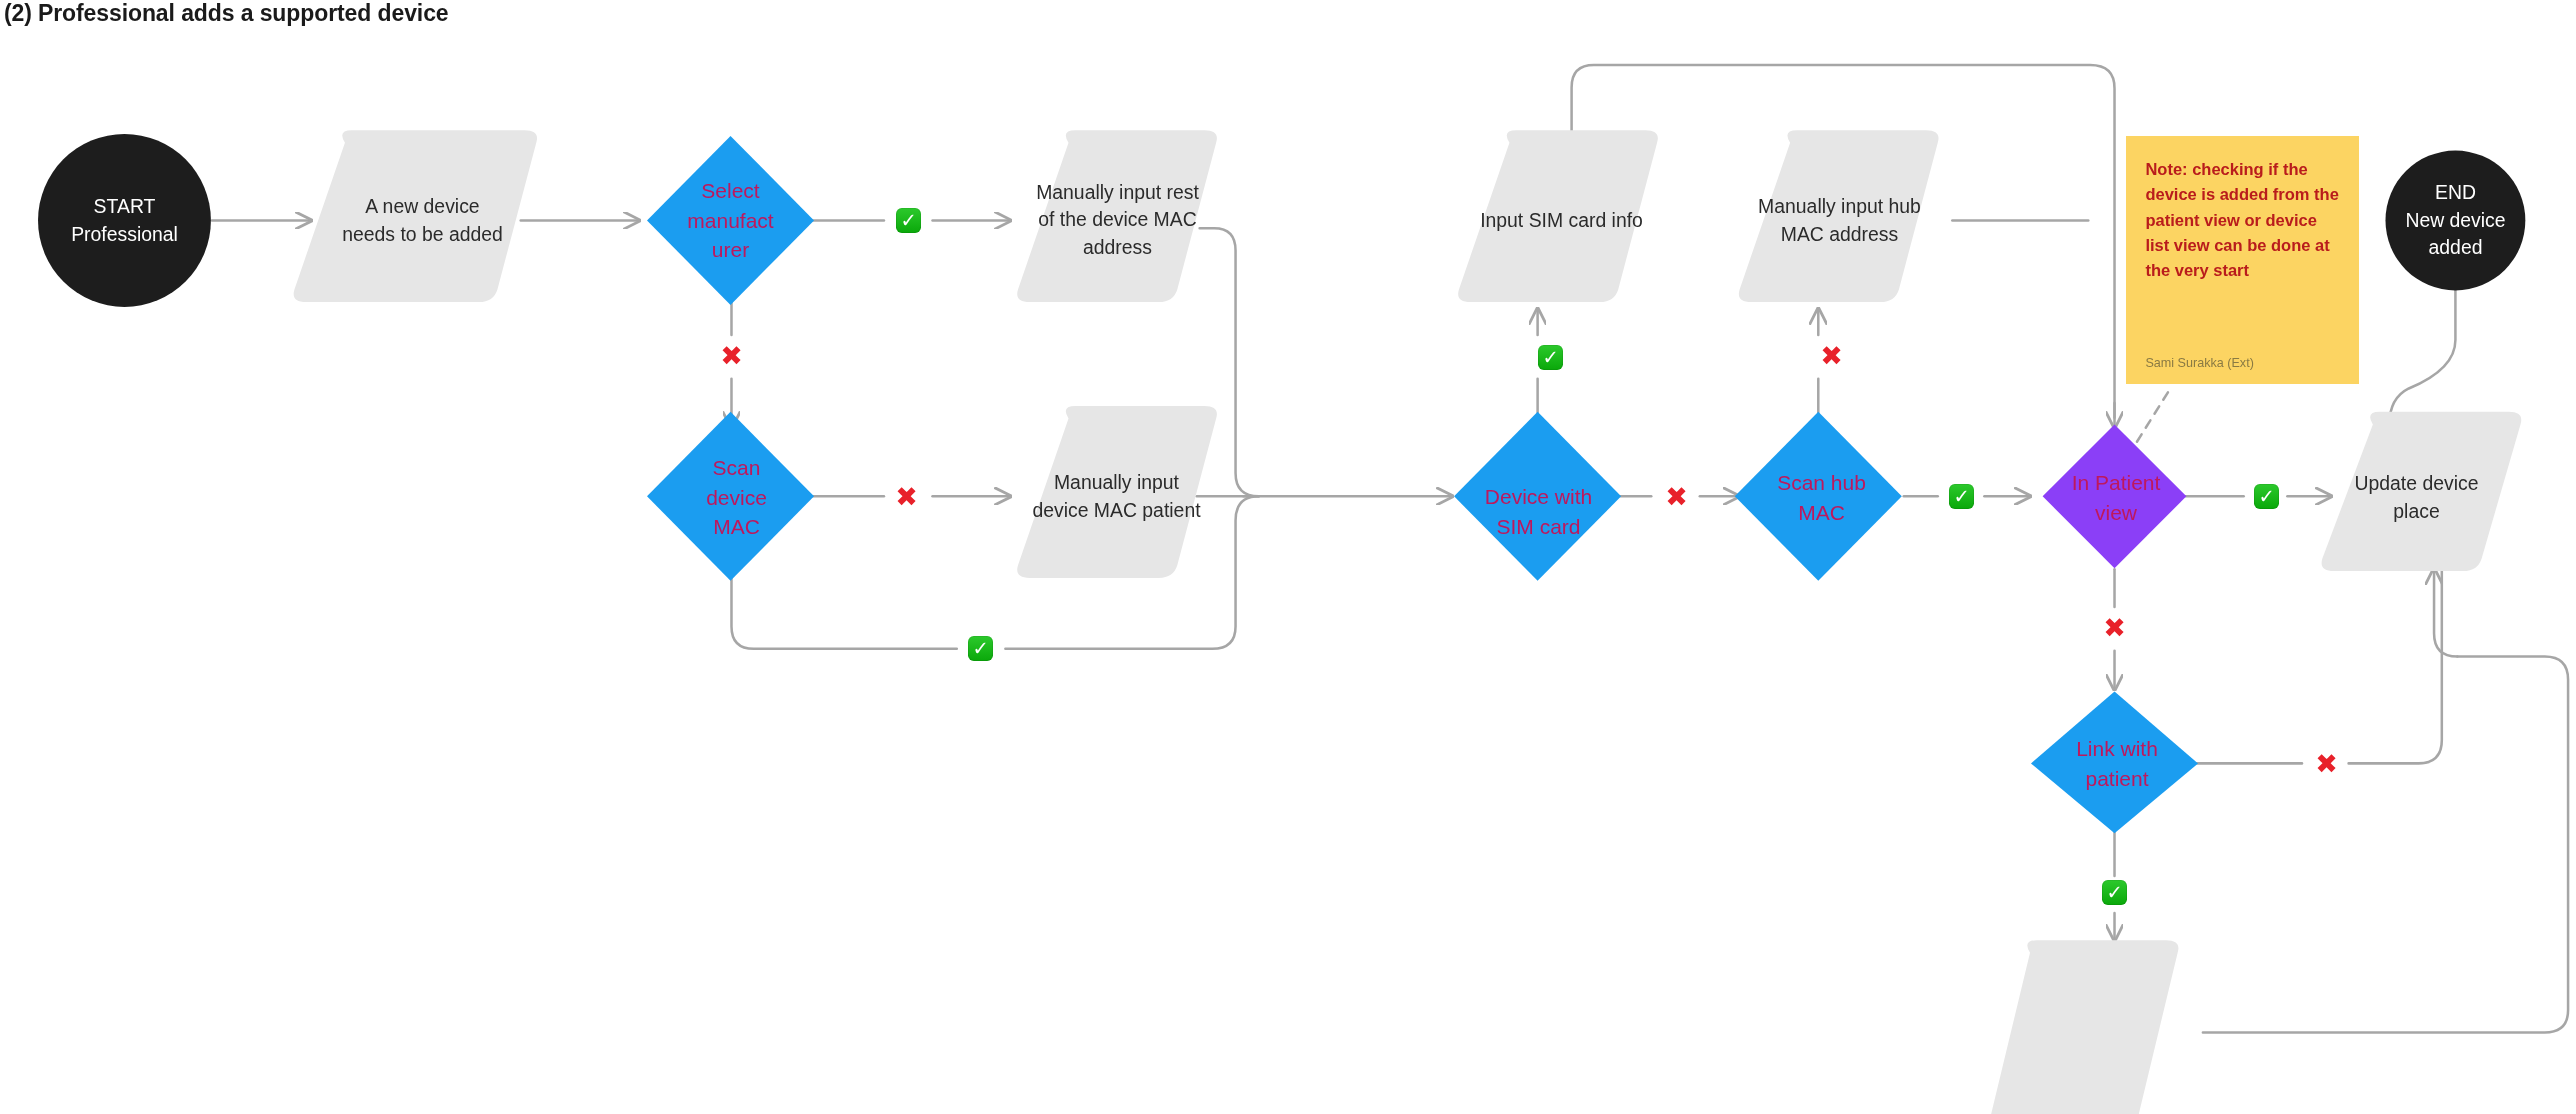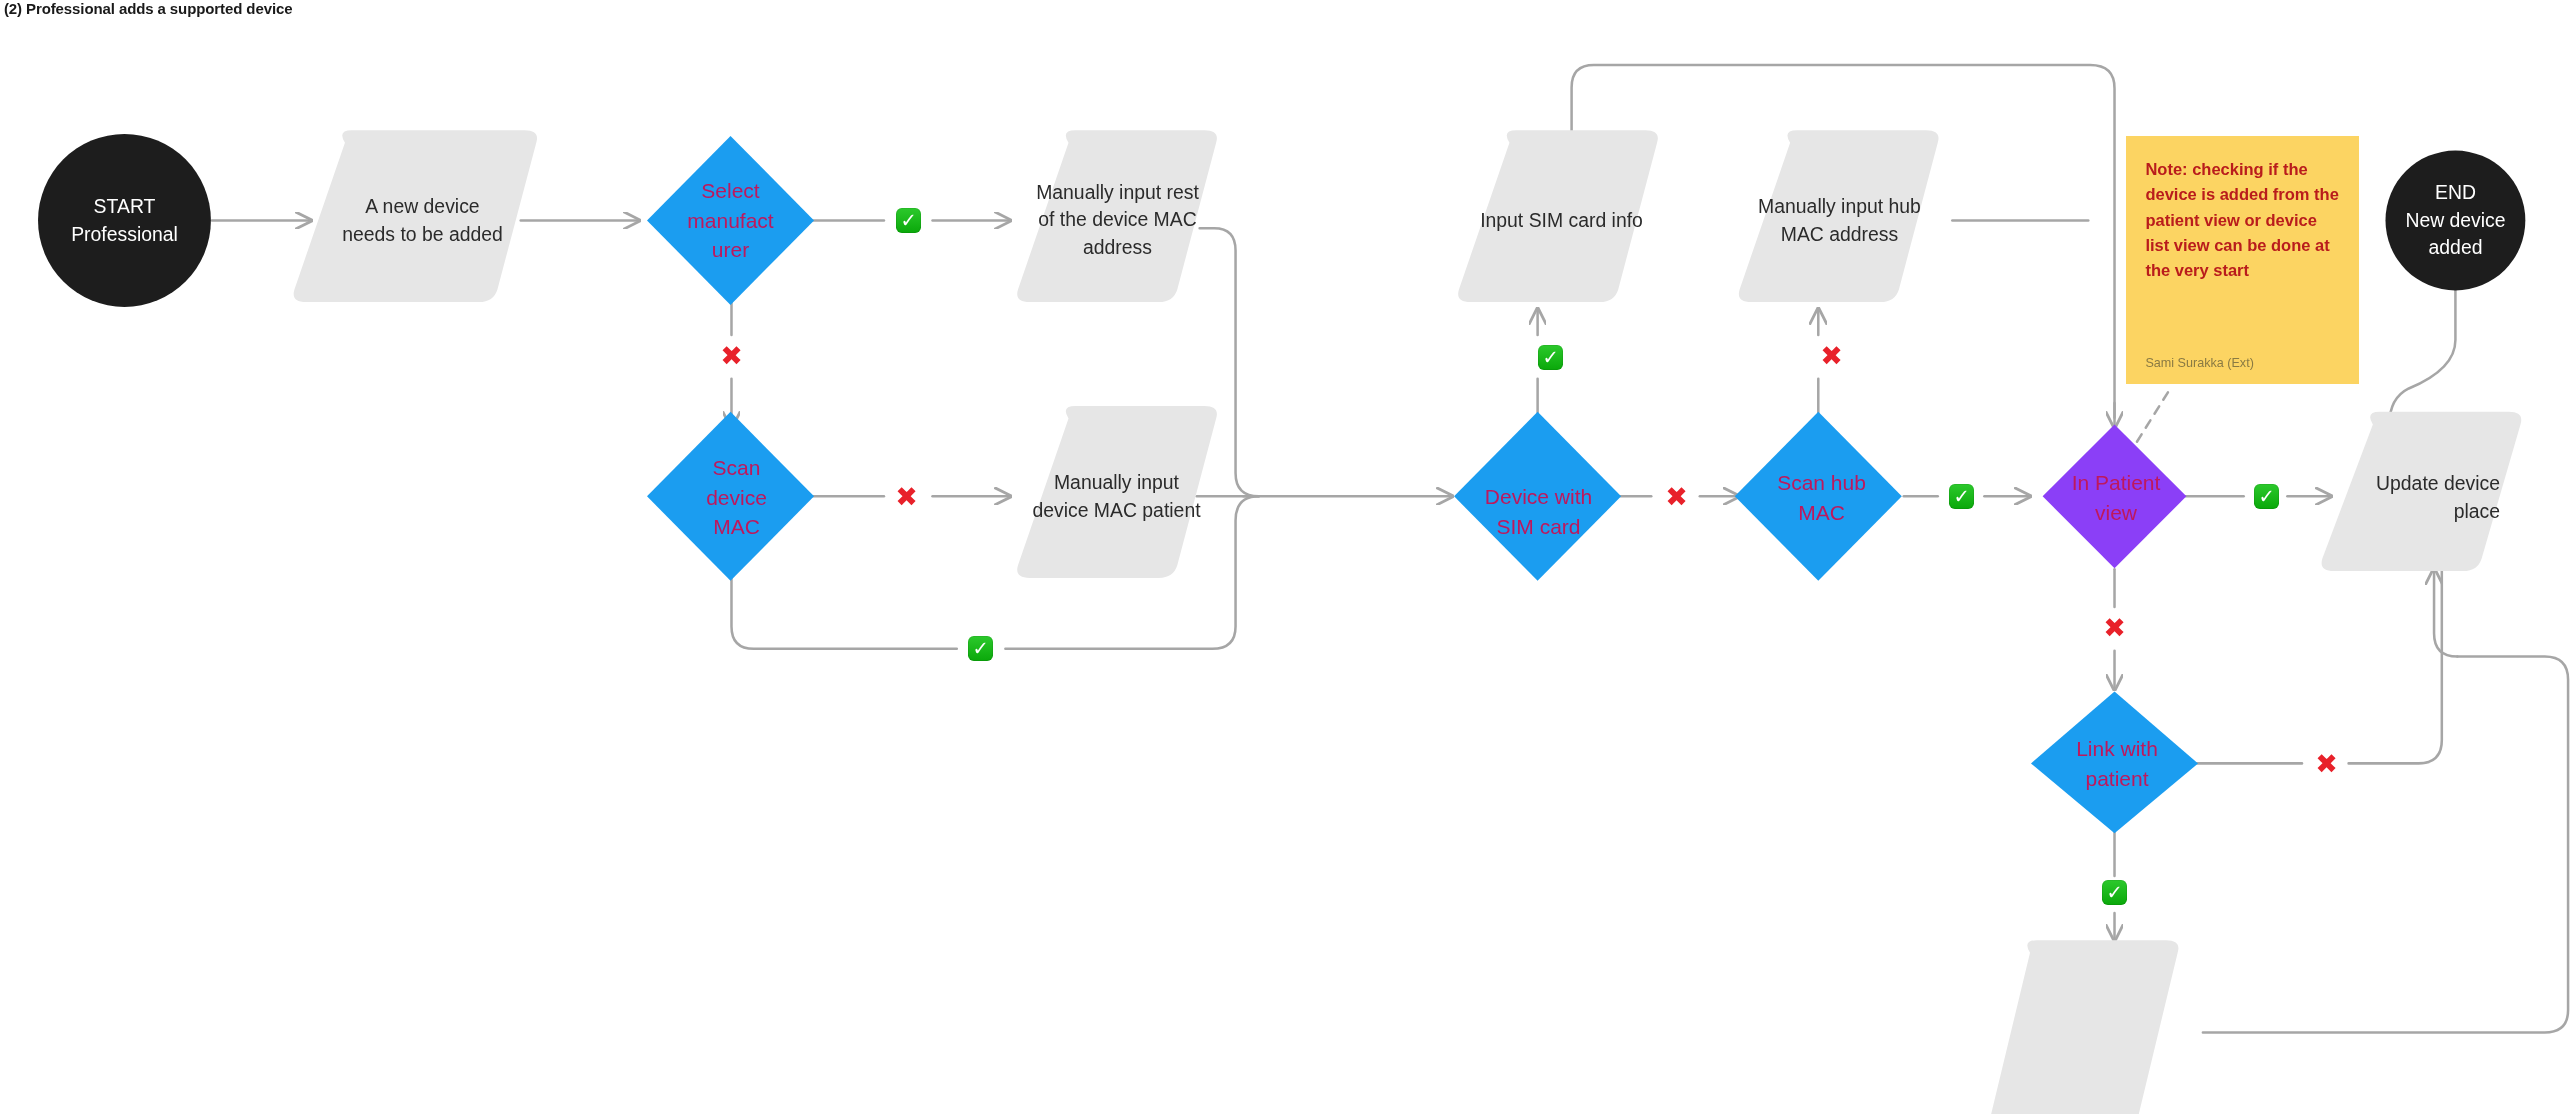--- a/index.html
+++ b/index.html
@@ -16,21 +16,21 @@
   #canvas {
     position: relative;
     width: 2576px;
     height: 1114px;
     background: #ffffff;
   }
   #page-title {
     position: absolute;
     left: 3.9px;
     top: 0px;
-    font-size: 15px;
+    font-size: 23px;
     font-weight: bold;
     color: #1a1a1a;
     letter-spacing: -0.1px;
     white-space: nowrap;
   }
   svg.flow {
     position: absolute;
     left: 0;
     top: 0;
     width: 2576px;
@@ -222,21 +222,21 @@
   <div class="node-label lbl-light" style="left:1470px; top:180px; width:183px; height:82px;">Input SIM card info</div>
 
   <div class="node-label lbl-white" style="left:1482px; top:467px; width:113px; height:89px;">Device with SIM card</div>
 
   <div class="node-label lbl-light" style="left:1754px; top:173px; width:171px; height:95px;">Manually input hub MAC address</div>
 
   <div class="node-label lbl-white" style="left:1764px; top:455px; width:115px; height:85px;">Scan hub MAC</div>
 
   <div class="node-label lbl-white" style="left:2056px; top:455px; width:120px; height:85px;">In Patient view</div>
 
-  <div class="node-label lbl-light" style="left:2333px; top:453px; width:167px; height:89px;text-align:right;">Update device place</div>
+  <div class="node-label lbl-light" style="left:2333px; top:453px; width:167px; height:89px;">Update device place</div>
 
   <div class="node-label lbl-white" style="left:2057px; top:721px; width:120px; height:85px;">Link with patient</div>
 
 
   <div class="node-label lbl-dark" style="left:2370px; top:173px; width:171px; height:95px;">
     <span>
       <span>END</span><br>
       <span>New device</span><br>
       <span>added</span>
     </span>

